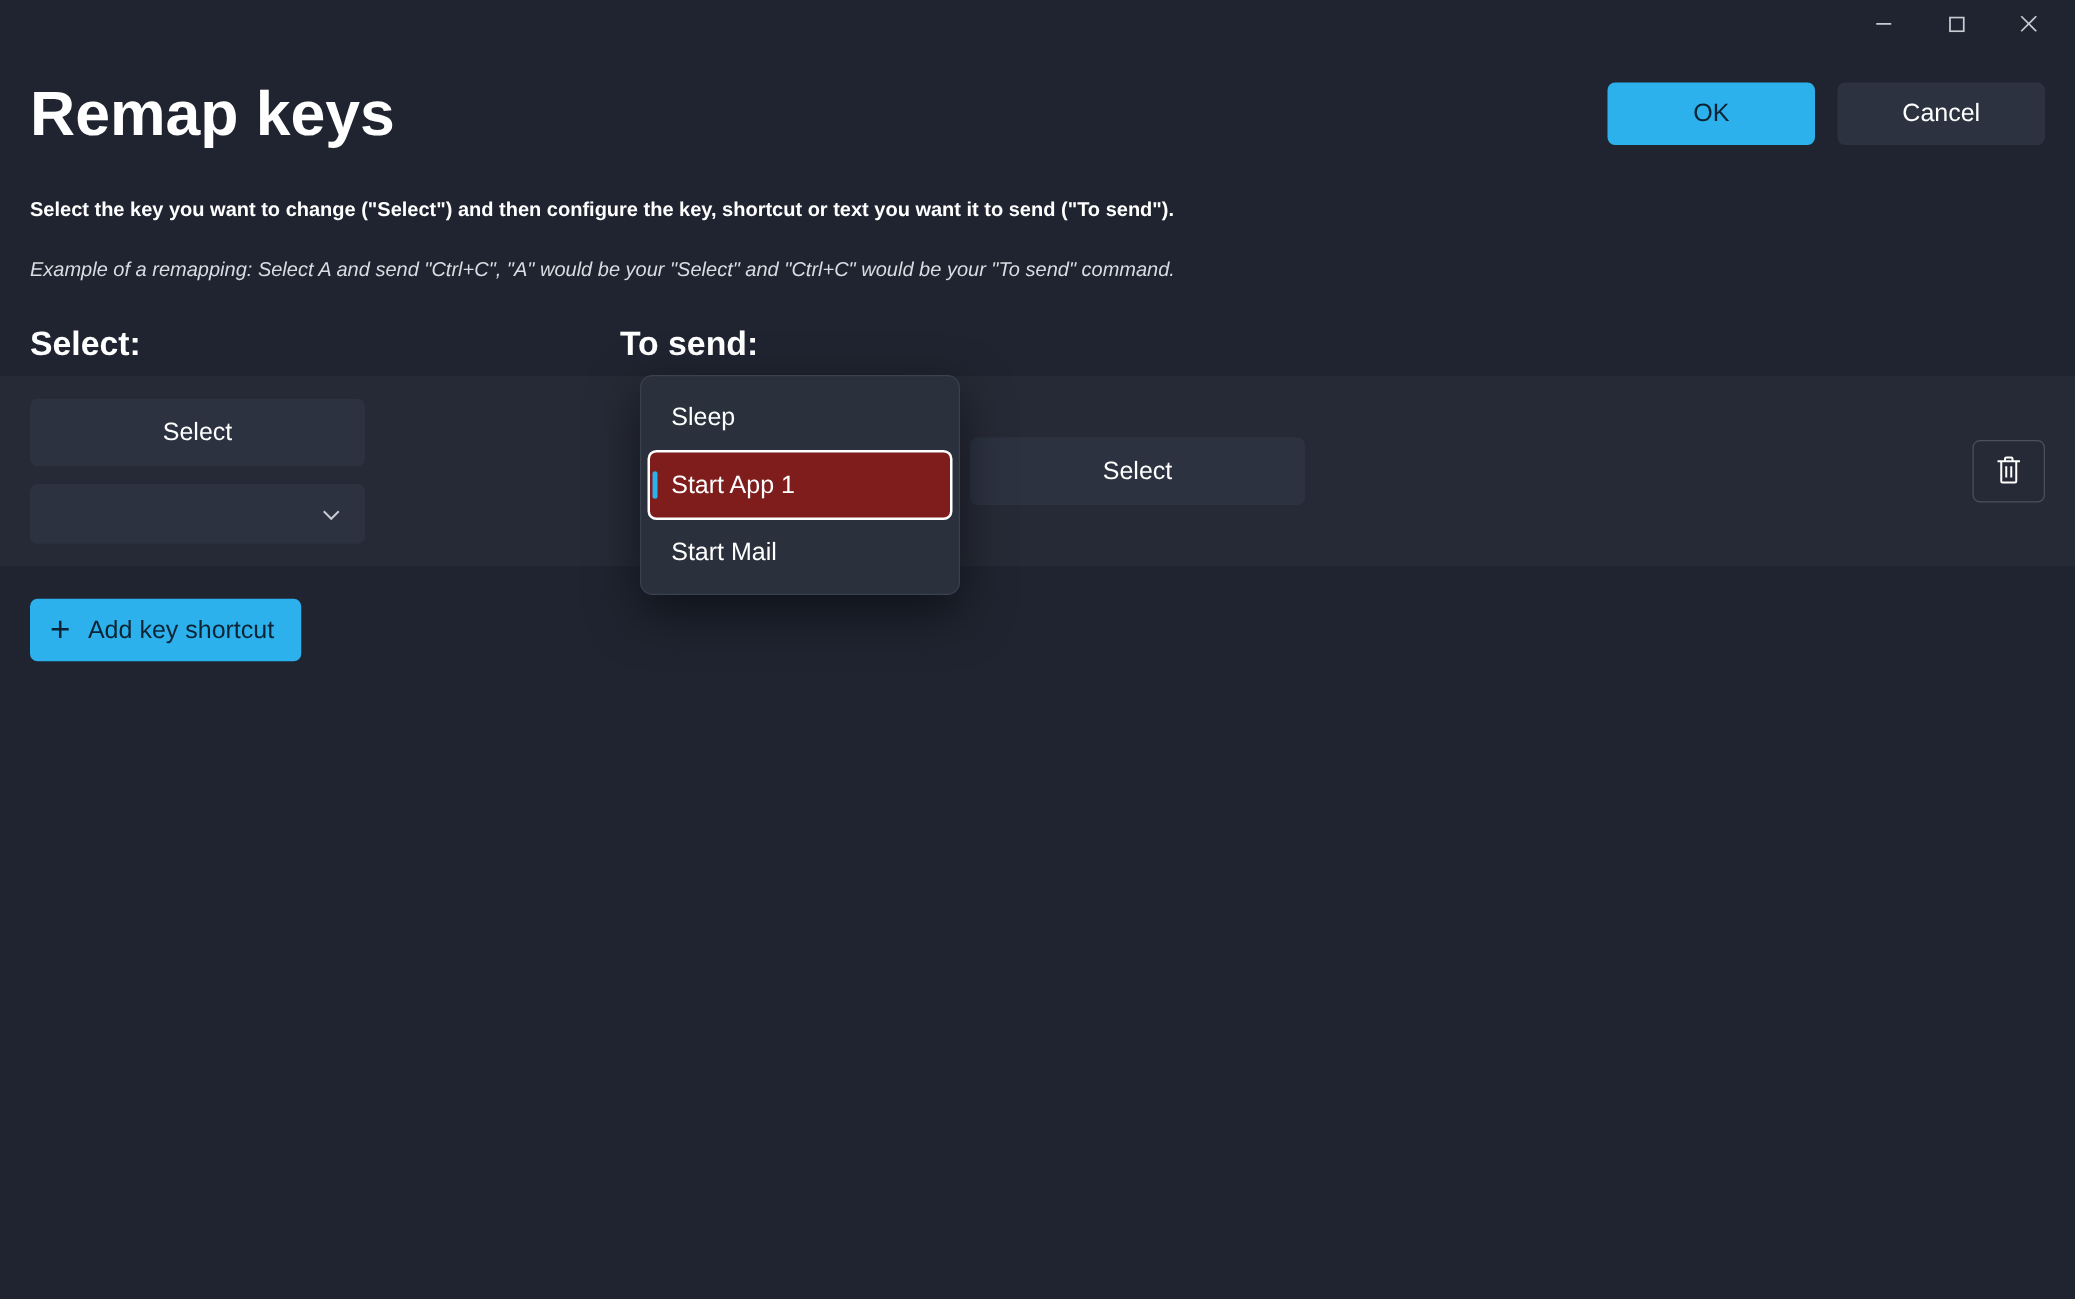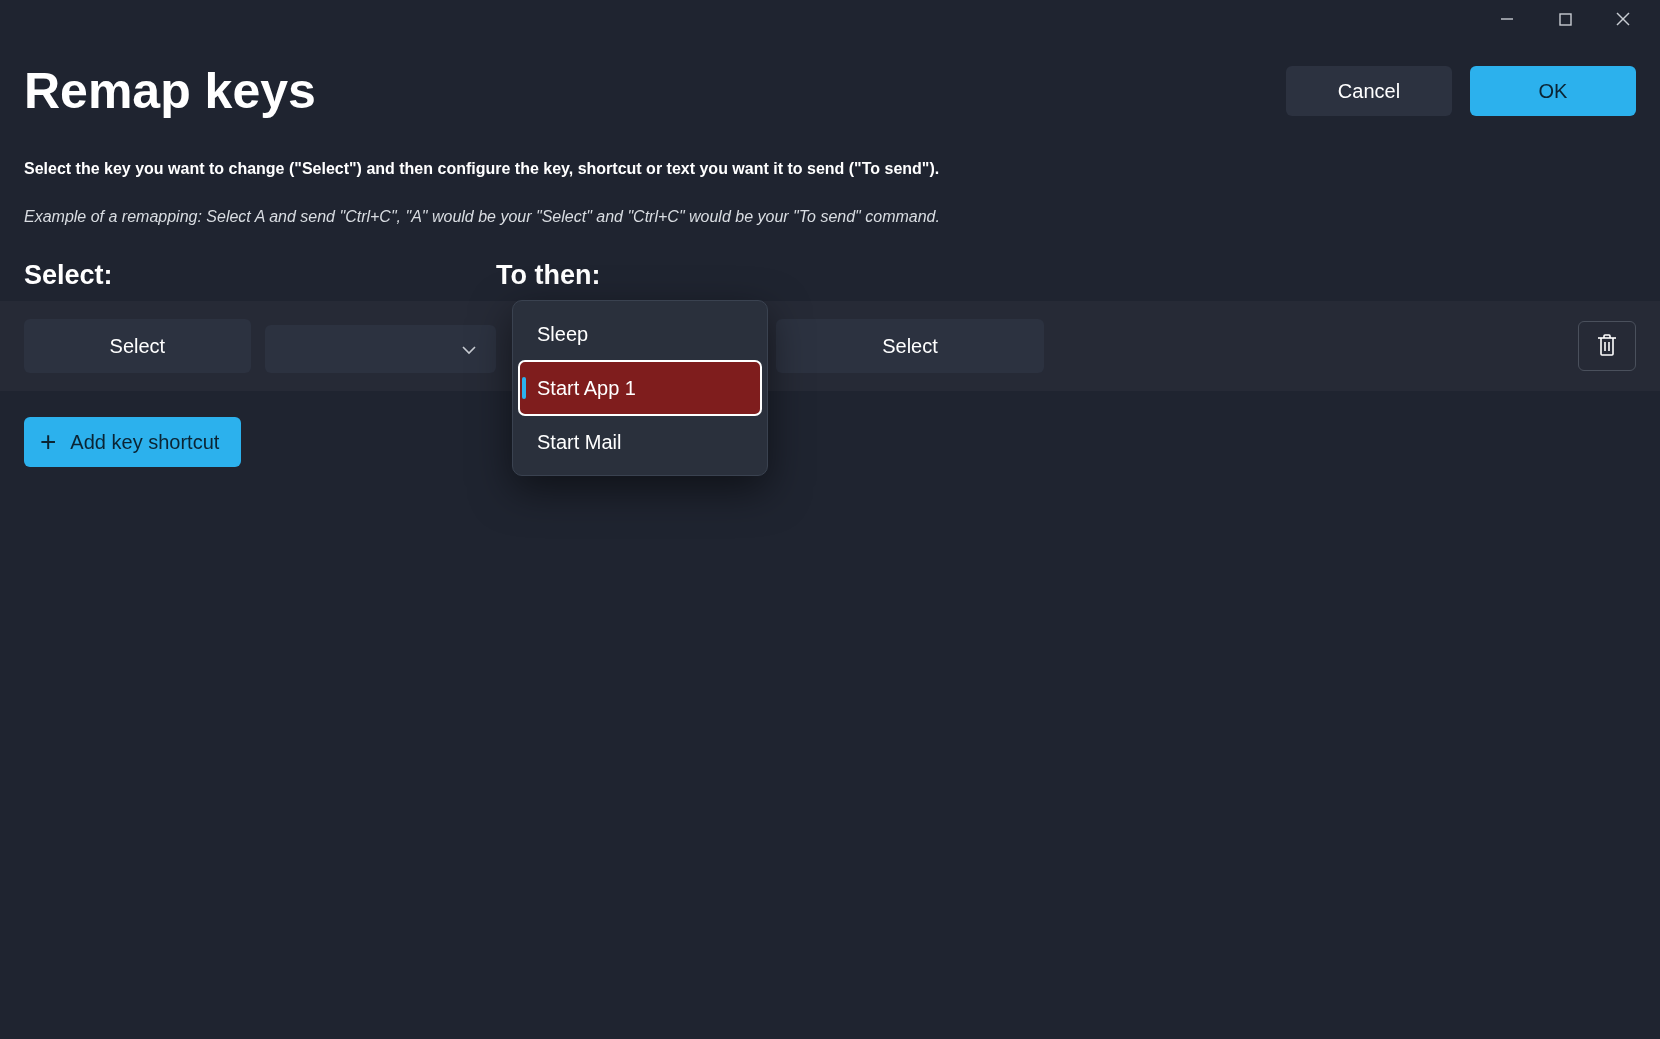--- a/index.html
+++ b/index.html
@@ -102,23 +102,22 @@
   .row {
     display: flex;
     align-items: center;
     background: var(--bg-row);
     padding: 18px 24px;
     gap: 0;
   }
   .cell-select, .cell-send {
     width: 472px;
     display:flex;
-    flex-direction: row;
+    flex-direction: column;
     gap: 14px;
-    align-items: flex-end;
   }
   .cell-arrow { width: 60px; display:flex; align-items:center; justify-content:center;}
   .row-btn {
     height: 54px;
     width: 268px;
     background: var(--bg-btn);
     color: var(--text);
     border: none;
     border-radius: 6px;
     font-size: 20px;
@@ -222,33 +221,33 @@
     <svg width="14" height="14">
         <line x1="1" y1="1" x2="13" y2="13" stroke="#c8ccd2" stroke-width="1.4"></line>
         <line x1="13" y1="1" x2="1" y2="13" stroke="#c8ccd2" stroke-width="1.4"></line>
       </svg>
   </div>
 </div>
 
 <div class="header">
   <div class="title">Remap keys</div>
   <div class="header-buttons">
+    <button class="btn btn-primary">OK</button>
     <button class="btn btn-secondary">Cancel</button>
-    <button class="btn btn-primary">OK</button>
   </div>
 </div>
 
 <div class="desc">
   <div class="bold">Select the key you want to change ("Select") and then configure the key, shortcut or text you want it to send ("To send").</div>
   <div class="italic">Example of a remapping: Select A and send "Ctrl+C", "A" would be your "Select" and "Ctrl+C" would be your "To send" command.</div>
 </div>
 
 <div class="colheads">
   <div class="col-select">Select:</div>
-  <div class="col-send">To then:</div>
+  <div class="col-send">To send:</div>
 </div>
 
 <div class="row">
   <div class="cell-select">
     <button class="row-btn">Select</button>
     <div class="row-dropdown">
       <span>
         <svg width="14" height="10">
             <polyline points="1,2 7,8 13,2" fill="none" stroke="#c8ccd2" stroke-width="1.6"></polyline>
           </svg>

